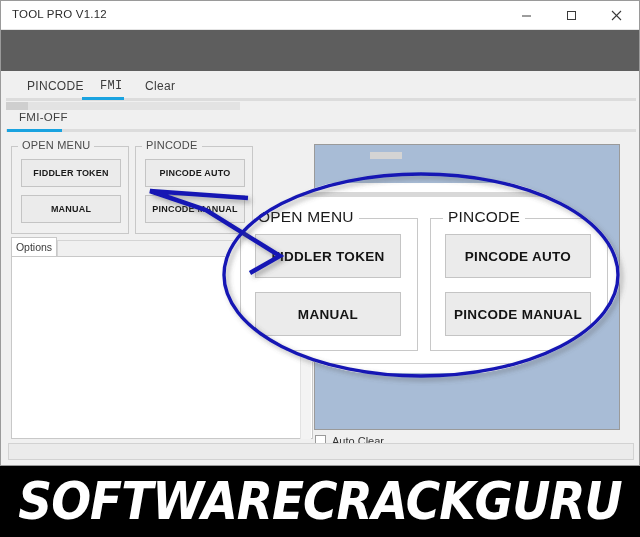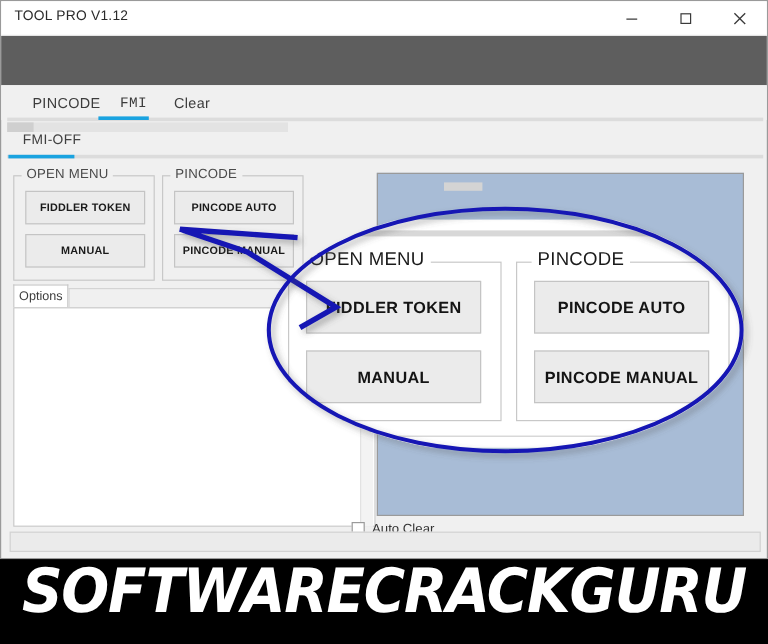--- a/index.html
+++ b/index.html
@@ -140,21 +140,21 @@
   .bluepanel {
     position: absolute; left: 313px; top: 143px; width: 306px; height: 286px;
     background: #a8bcd6; border: 1px solid #9a9a9a;
   }
   .bluepanel-sel {
     position: absolute; left: 55px; top: 7px; width: 32px; height: 7px;
     background: #d4d4d4;
   }
 
   .autoclear {
-    position: absolute; left: 292px; top: 434px;
+    position: absolute; left: 314px; top: 434px;
     display: flex; gap: 6px;
   }
   .cbox {
     width: 11px; height: 11px; background: #fff; border: 1px solid #9a9a9a;
     flex: 0 0 auto;
   }
   .autoclear .lbl { font-size: 11px; color: #333; }
 
   
   .bottombar {
@@ -217,21 +217,21 @@
   }
   .lz-optstrip {
     position: absolute; left: 92px; top: 180px; width: 290px; height: 24px;
     border: 1px solid #cfcfcf; border-bottom: none; background: #fff;
   }
 
   
   .banner {
     position: absolute; left: 0; bottom: 0; width: 640px; height: 71px;
     background: #000000;
-    display: flex; align-items: flex-start; justify-content: center;
+    display: flex; align-items: center; justify-content: center;
   }
   .banner-text {
     font-family: "DejaVu Sans", sans-serif;
     font-weight: bold; font-style: italic;
     font-size: 47px; color: #ffffff;
     letter-spacing: -1px;
     transform: scaleY(1.08);
     white-space: nowrap;
   }
 </style>

